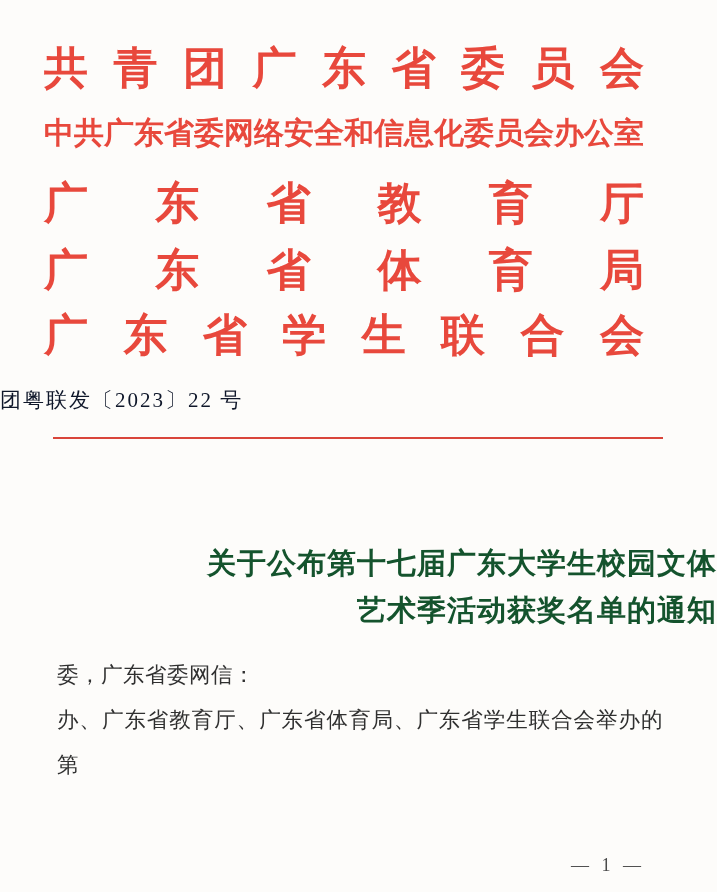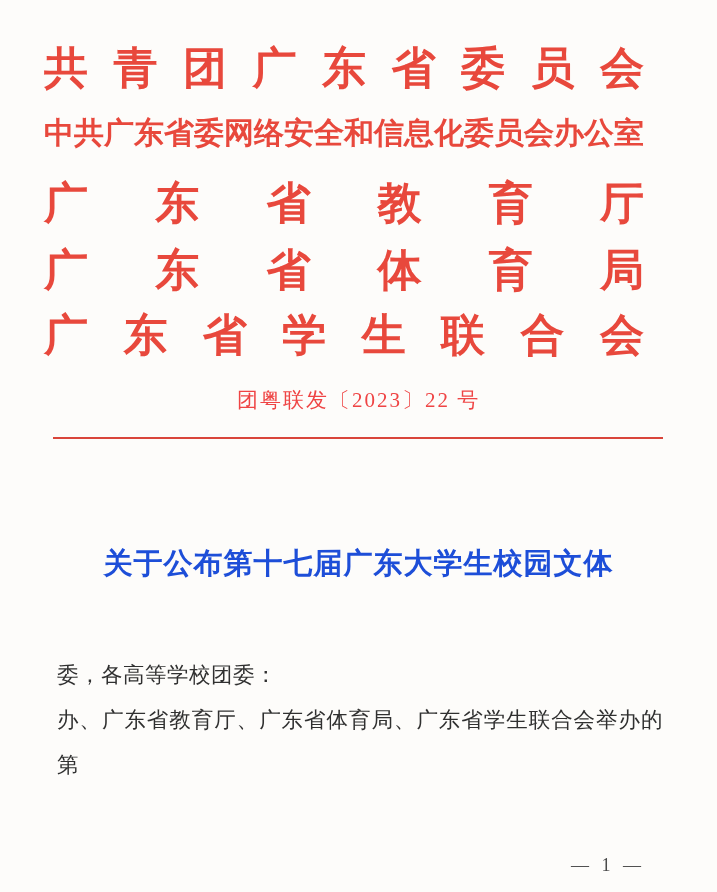--- a/index.html
+++ b/index.html
@@ -37,46 +37,45 @@
   .org-3 { font-size: 44px; height: 48px; margin-bottom: 19px; }
   .org-4 { font-size: 44px; height: 48px; margin-bottom: 17px; }
   .org-5 { font-size: 44px; height: 48px; }
 
   
   .doc-number {
     position: absolute;
     top: 386px;
     left: 0;
     width: 100%;
-    text-align: center;
     font-size: 21px;
     letter-spacing: 2px;
-    color: #ef4444;
+    color: #0f172a;
   }
 
   
   .red-divider {
     position: absolute;
     top: 437px;
     left: 53px;
     width: 610px;
     height: 2px;
     background: var(--red-line, #d9453a);
   }
 
   
   .doc-title {
     position: absolute;
     top: 540px;
     left: 0;
     width: 100%;
-    text-align: center;
+    text-align: right;
     font-size: 29px;
     font-weight: bold;
-    color: #1d4ed8;
+    color: #14532d;
     line-height: 47px;
     letter-spacing: 1px;
   }
 
   
   .doc-body {
     position: absolute;
     top: 653px;
     left: 57px;
     width: 606px;
@@ -174,23 +173,24 @@
         <span>会</span>
       </div>
   </div>
 
   <div class="doc-number">团粤联发〔2023〕22 号</div>
 
   <div class="red-divider"></div>
 
   <div class="doc-title">
     <div>关于公布第十七届广东大学生校园文体</div>
+    <div>艺术季活动获奖名单的通知</div>
   </div>
 
   <div class="doc-body">
-    <div class="body-line">委，各高等学校团委：</div>
+    <div class="body-line">委，广东省委网信：</div>
     <div class="body-line stretch">办、广东省教育厅、广东省体育局、广东省学生联合会举办的第</div>
 
   </div>
 
   <div class="page-number">— 1 —</div>
 
 </div>
 
 </body></html>

